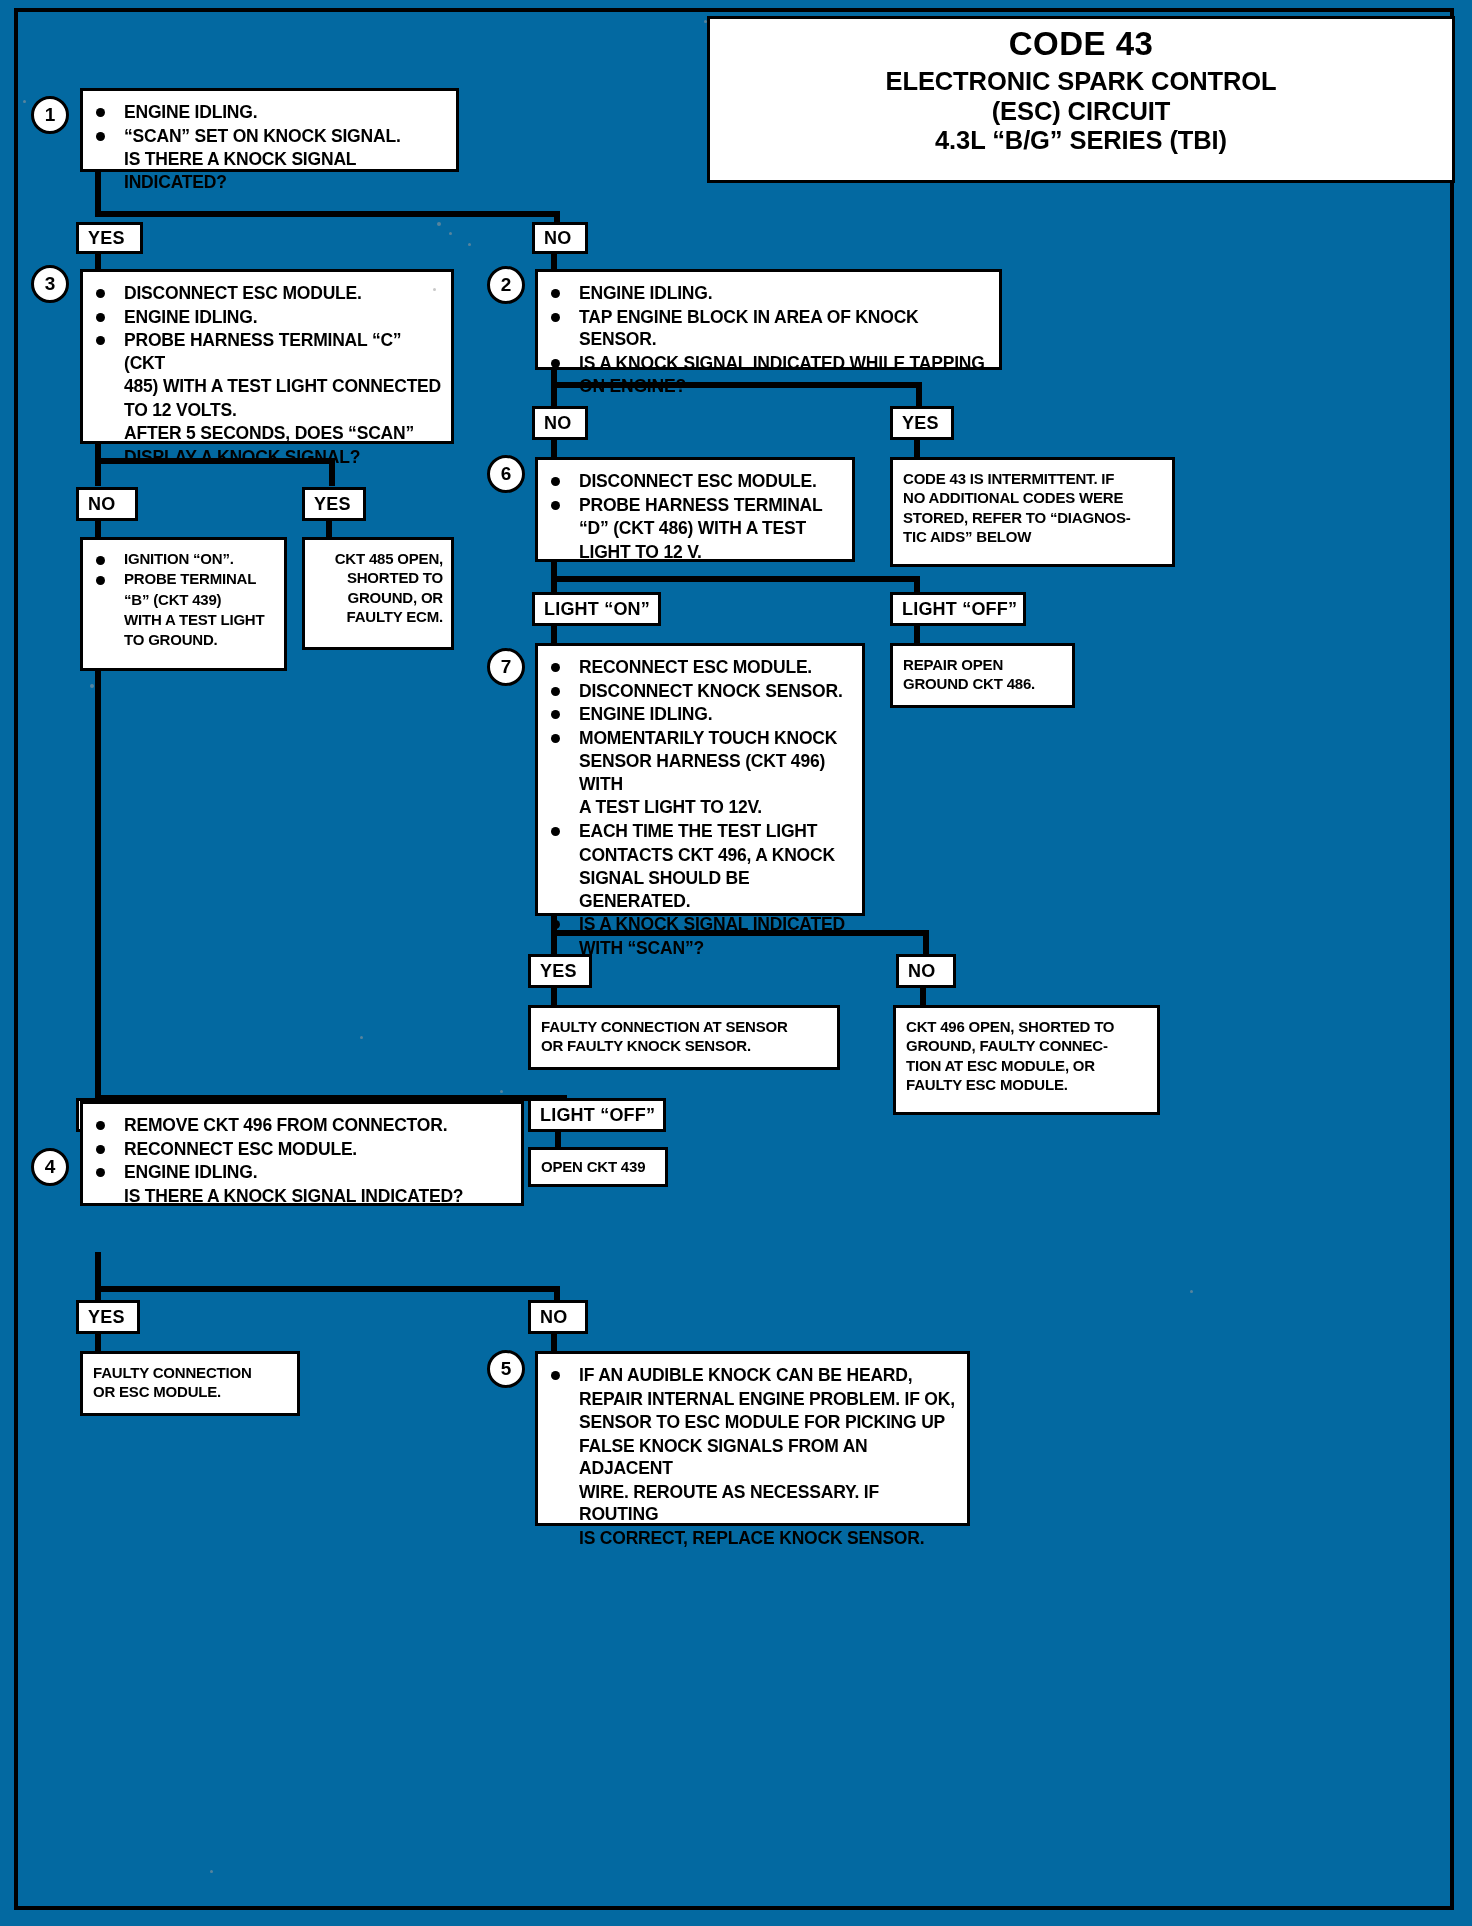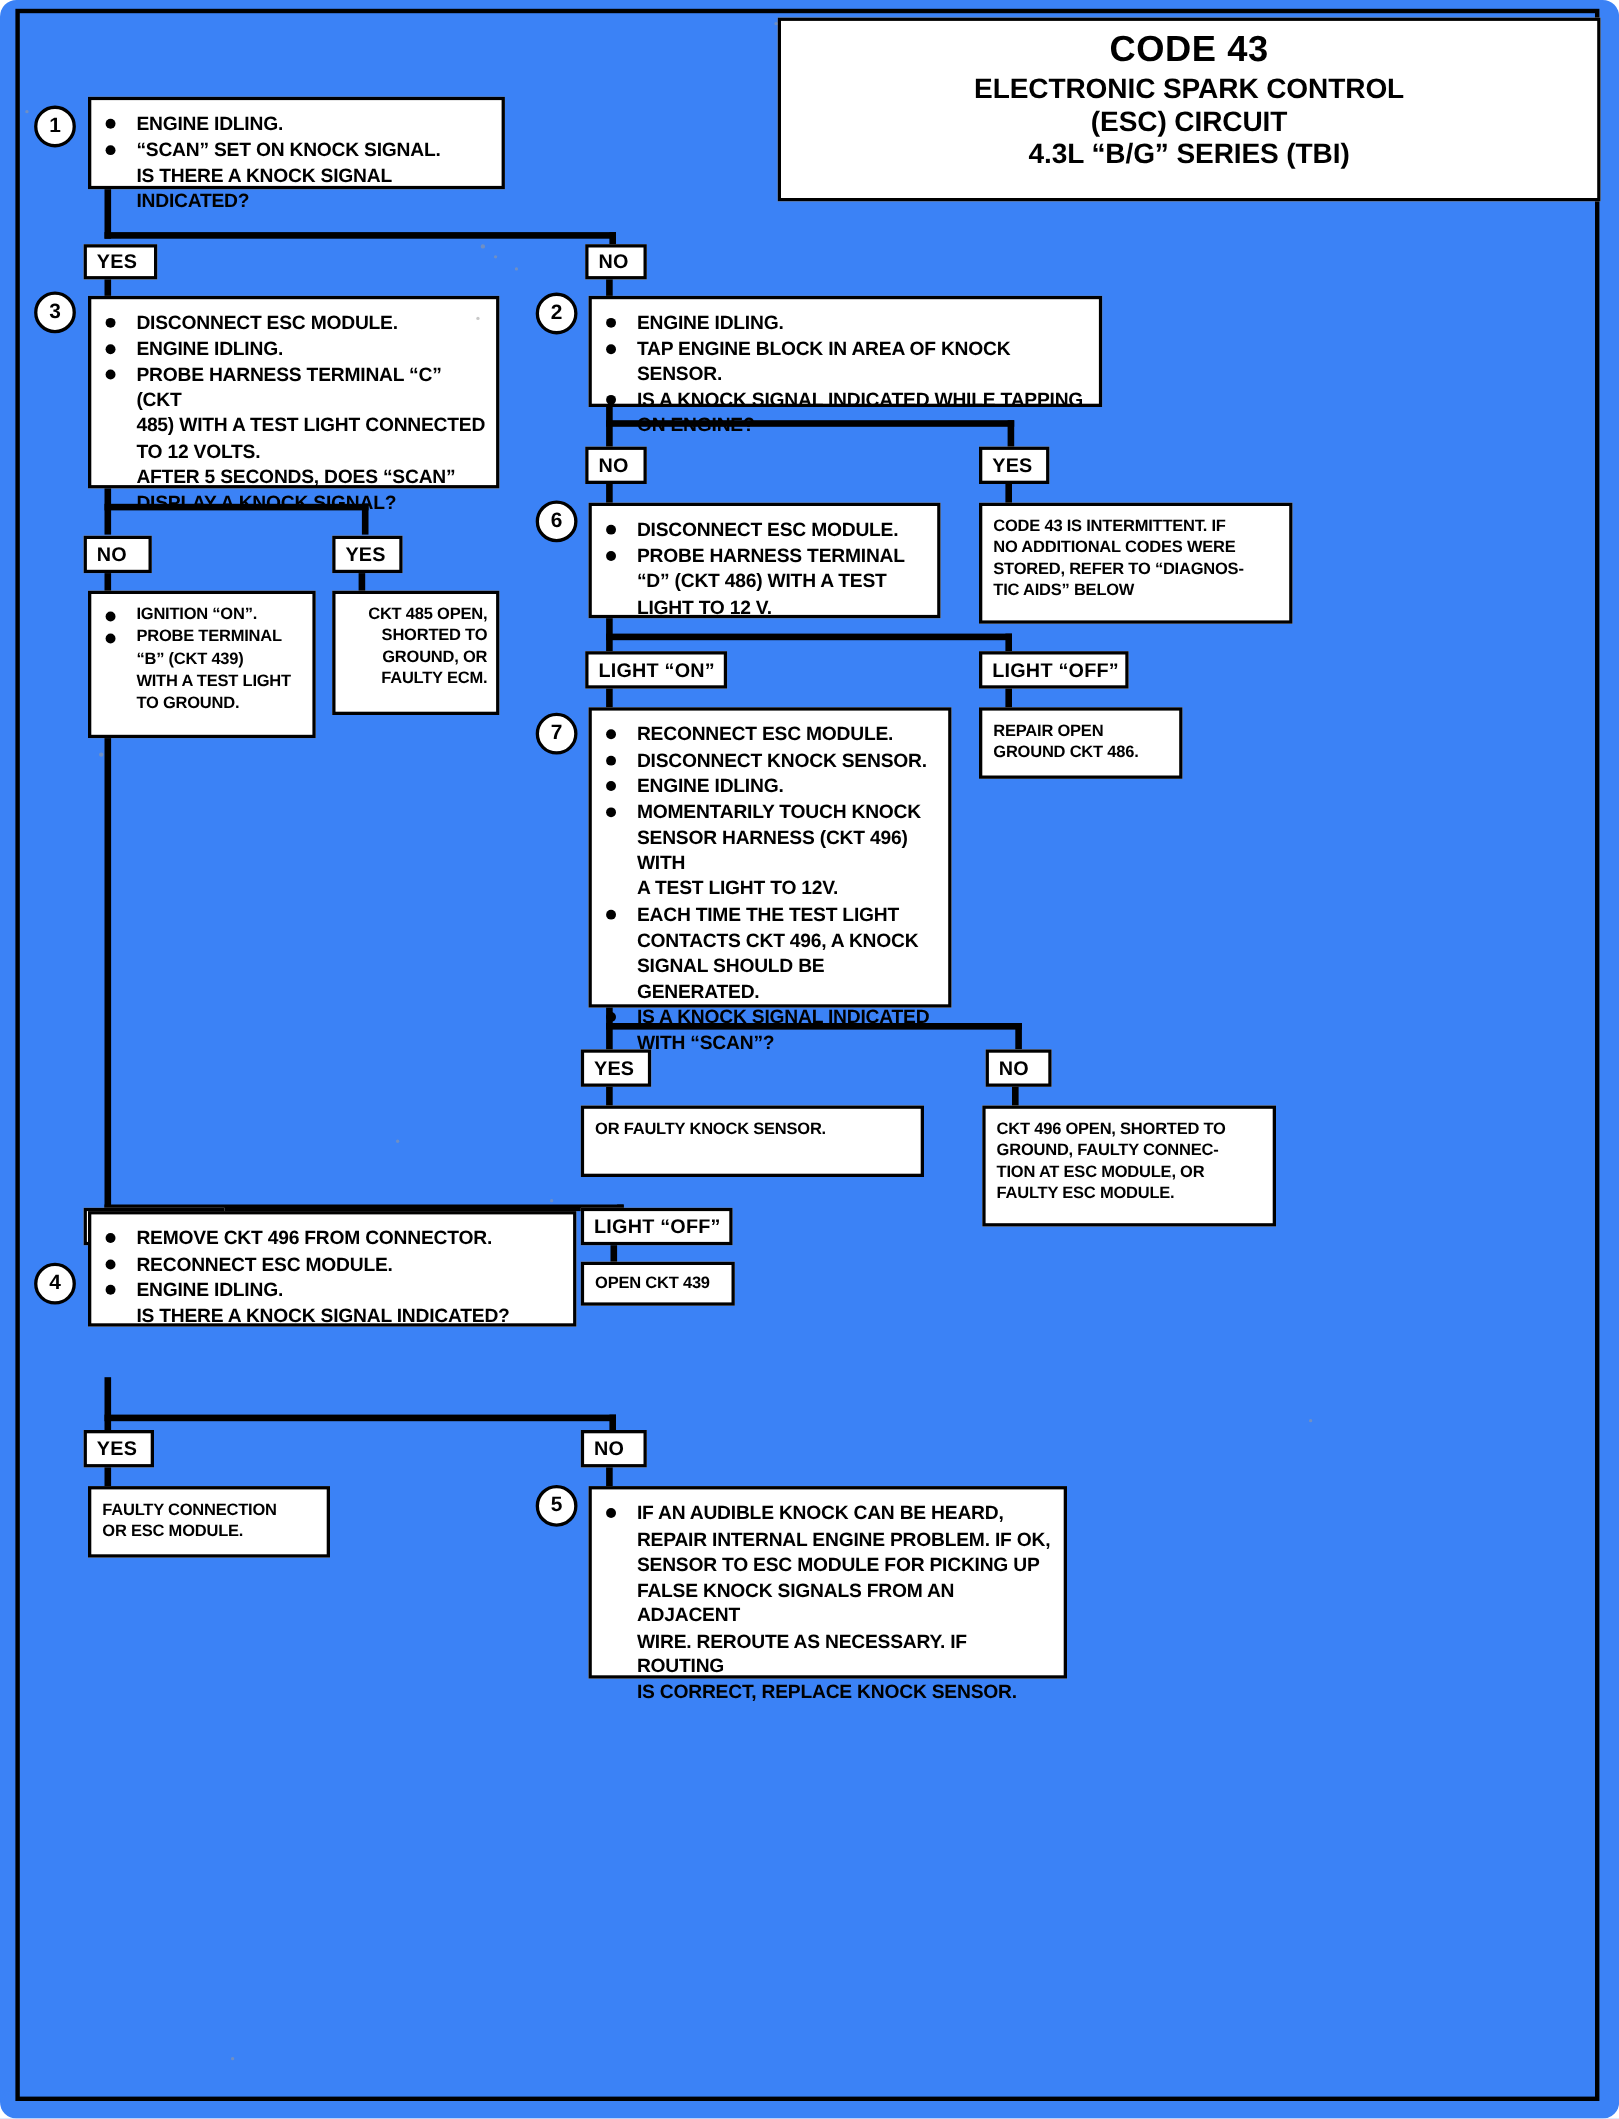--- a/index.html
+++ b/index.html
@@ -4,24 +4,23 @@
 <style>
   html, body {
     margin: 0;
     padding: 0;
     background: #ffffff;
   }
   #page {
     position: relative;
     width: 1472px;
     height: 1926px;
-    background: #3b82f6;
+    background: #0369a1;
     font-family: "Liberation Sans", sans-serif;
     overflow: hidden;
-    border-radius: 15px;
   }
   
   #page-border {
     position: absolute;
     left: 14px;
     top: 8px;
     width: 1440px;
     height: 1902px;
     border: 4px solid #000;
     box-sizing: border-box;
@@ -298,20 +297,21 @@
   <div class="ln vb" style="left:923px; top:930px; height:24px;"></div>
 
   <div class="box labelbox" style="left:528px; top:954px; width:64px; height:34px;">YES</div>
   <div class="box labelbox" style="left:896px; top:954px; width:60px; height:34px;">NO</div>
 
   <div class="ln vb" style="left:551px; top:988px; height:18px;"></div>
   <div class="ln vb" style="left:920px; top:988px; height:18px;"></div>
 
   <div class="box termbox" style="left:528px; top:1005px; width:312px; height:65px;">
     <div class="plainlines">
+      <div>FAULTY CONNECTION AT SENSOR</div>
       <div>OR FAULTY KNOCK SENSOR.</div>
     </div>
   </div>
 
   <div class="box termbox" style="left:893px; top:1005px; width:267px; height:110px;">
     <div class="plainlines">
       <div>CKT 496 OPEN, SHORTED TO</div>
       <div>GROUND, FAULTY CONNEC-</div>
       <div>TION AT ESC MODULE, OR</div>
       <div>FAULTY ESC MODULE.</div>

